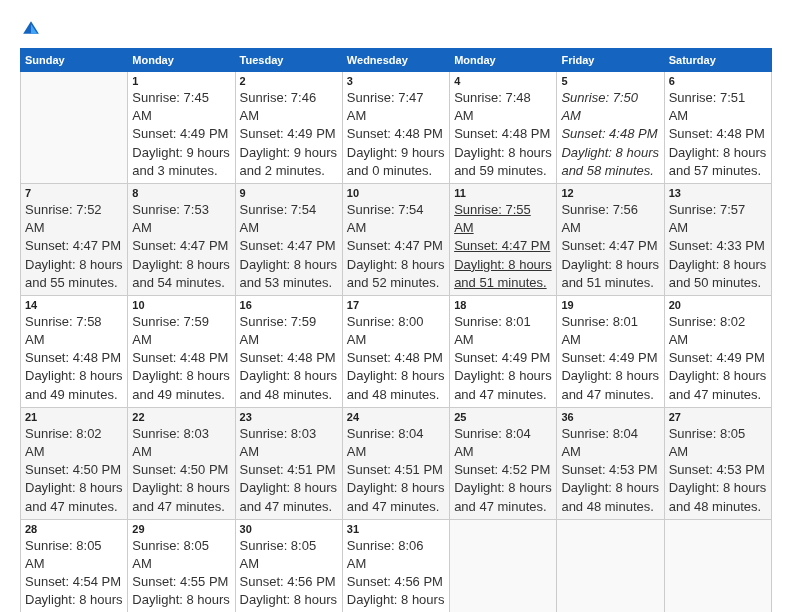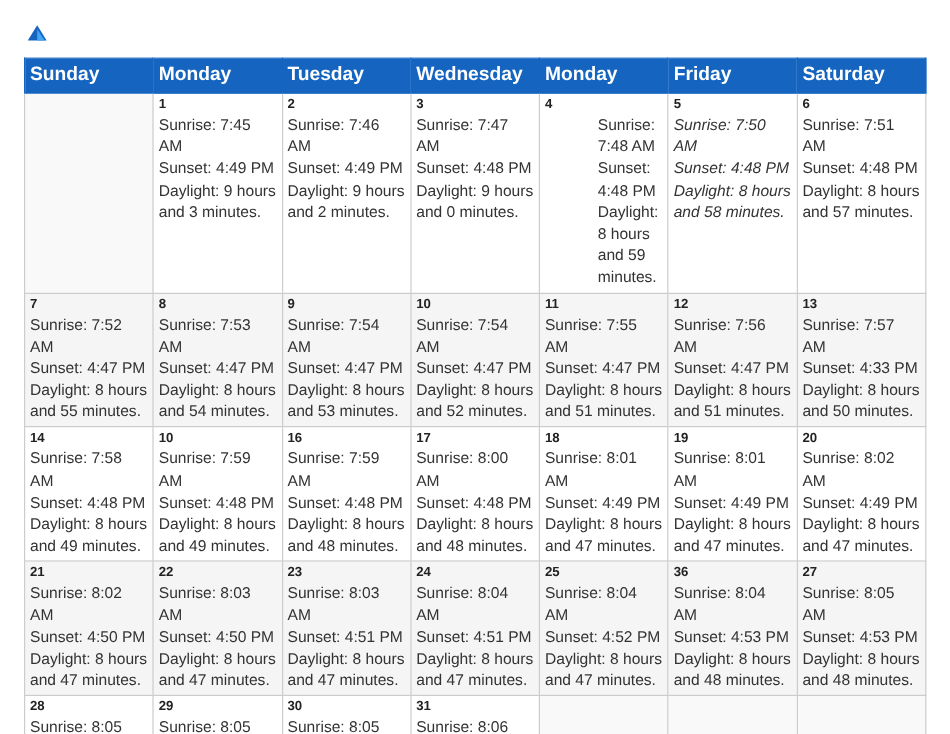--- a/index.html
+++ b/index.html
@@ -56,21 +56,21 @@
     .calendar {
       flex: 1;
       border: 1px solid #ccc;
       border-collapse: collapse;
       width: 100%;
       table-layout: fixed;
     }
     .calendar th {
       background-color: #1565c0;
       color: #fff;
-      font-size: 16px;
+      font-size: 11px;
       font-weight: bold;
       padding: 5px 4px;
       text-align: left;
       border: 1px solid #1565c0;
     }
     .calendar td {
       vertical-align: top;
       border: 1px solid #ccc;
       padding: 3px 4px;
       font-size: 9.5px;
@@ -149,21 +149,21 @@
           </td>
           <td>
             <span class="day-number">3</span>
             <div class="cell-info" style="white-space: pre-line;">Sunrise: 7:47 AM
 Sunset: 4:48 PM
 Daylight: 9 hours
 and 0 minutes.</div>
           </td>
           <td>
             <span class="day-number">4</span>
-            <div class="cell-info" style="white-space: pre-line; margin-left: 44px;">Sunrise: 7:48 AM
+            <div class="cell-info" style="white-space: pre-line;">Sunrise: 7:48 AM
 Sunset: 4:48 PM
 Daylight: 8 hours
 and 59 minutes.</div>
           </td>
           <td>
             <span class="day-number">5</span>
             <div class="cell-info" style="white-space: pre-line; font-style: italic;">Sunrise: 7:50 AM
 Sunset: 4:48 PM
 Daylight: 8 hours
 and 58 minutes.</div>
@@ -200,21 +200,21 @@
           </td>
           <td>
             <span class="day-number">10</span>
             <div class="cell-info" style="white-space: pre-line;">Sunrise: 7:54 AM
 Sunset: 4:47 PM
 Daylight: 8 hours
 and 52 minutes.</div>
           </td>
           <td>
             <span class="day-number">11</span>
-            <div class="cell-info" style="white-space: pre-line;">Sunrise: 7:55 AM
+            <div class="cell-info" style="white-space: pre-line; text-decoration: underline;">Sunrise: 7:55 AM
 Sunset: 4:47 PM
 Daylight: 8 hours
 and 51 minutes.</div>
           </td>
           <td>
             <span class="day-number">12</span>
             <div class="cell-info" style="white-space: pre-line;">Sunrise: 7:56 AM
 Sunset: 4:47 PM
 Daylight: 8 hours
 and 51 minutes.</div>

